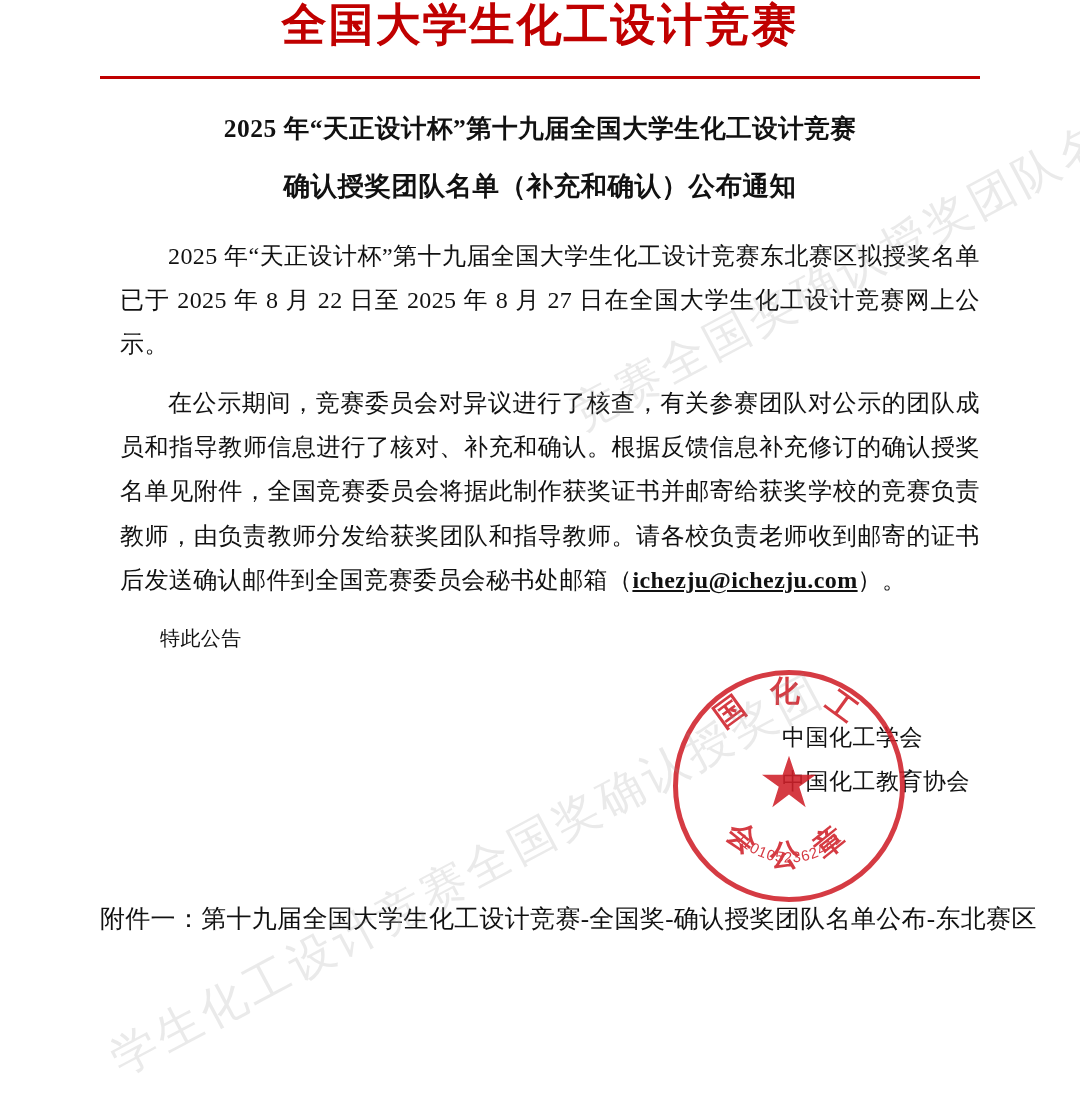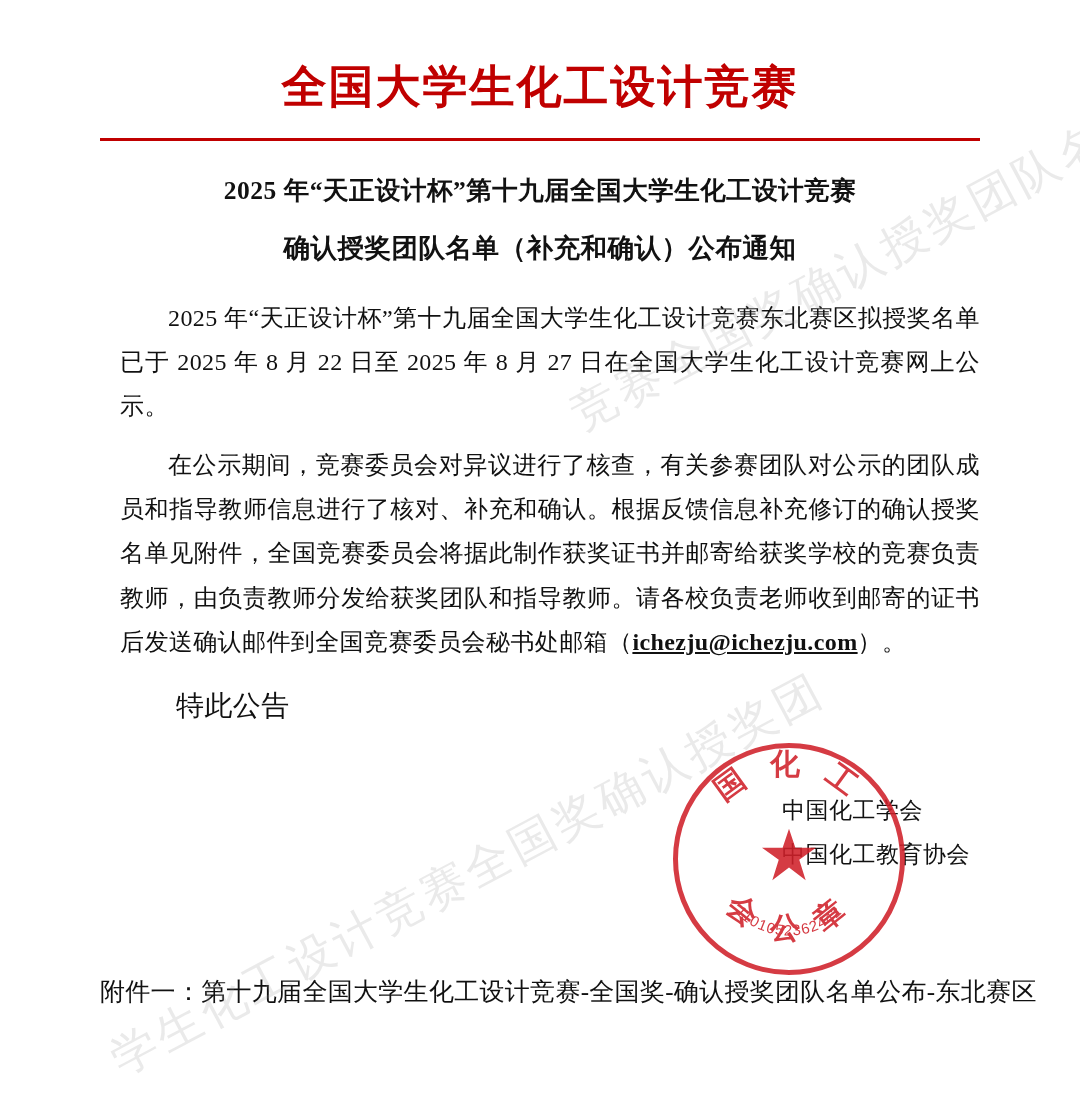--- a/index.html
+++ b/index.html
@@ -42,21 +42,20 @@
 
   
   .doc {
     position: relative;
     z-index: 2;
     padding: 0 100px;
     box-sizing: border-box;
   }
   .masthead {
     text-align: center;
-    padding-top: 62px;
   }
   .masthead-title {
     color: #c00000;
     font-family: "Liberation Sans", sans-serif;
     font-weight: bold;
     font-size: 45px;
     letter-spacing: 2px;
     line-height: 1.1;
   }
   .masthead-rule {
@@ -100,21 +99,21 @@
   p.para.tight {
     margin-top: 14px;
   }
   .email {
     font-weight: bold;
     text-decoration: underline;
     font-family: "Liberation Serif", serif;
   }
   .notice-end {
     margin-top: 22px;
-    font-size: 28px;
+    font-size: 20px;
     text-indent: 2em;
     letter-spacing: 0.4px;
   }
 
   
   .sign-area {
     position: relative;
     height: 225px;
     margin-top: 6px;
   }

